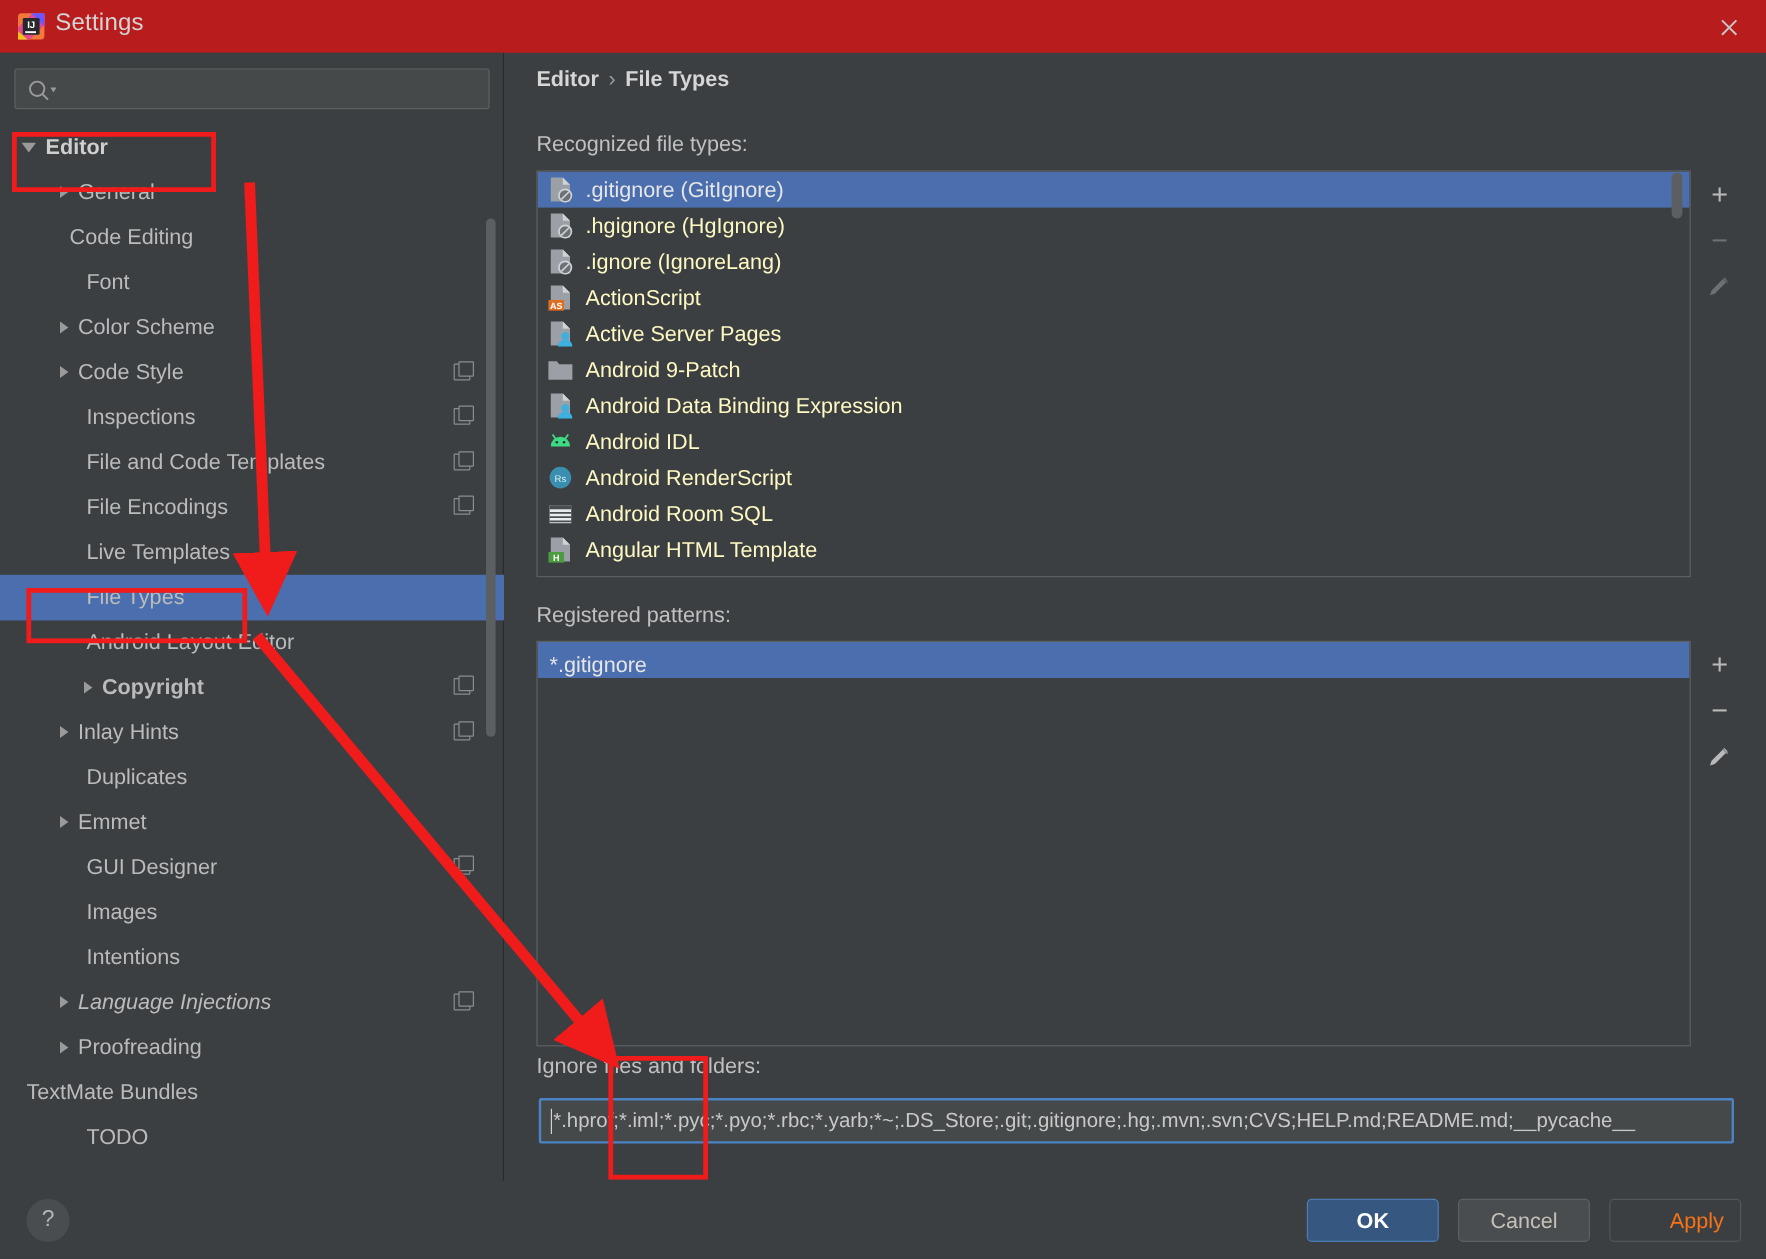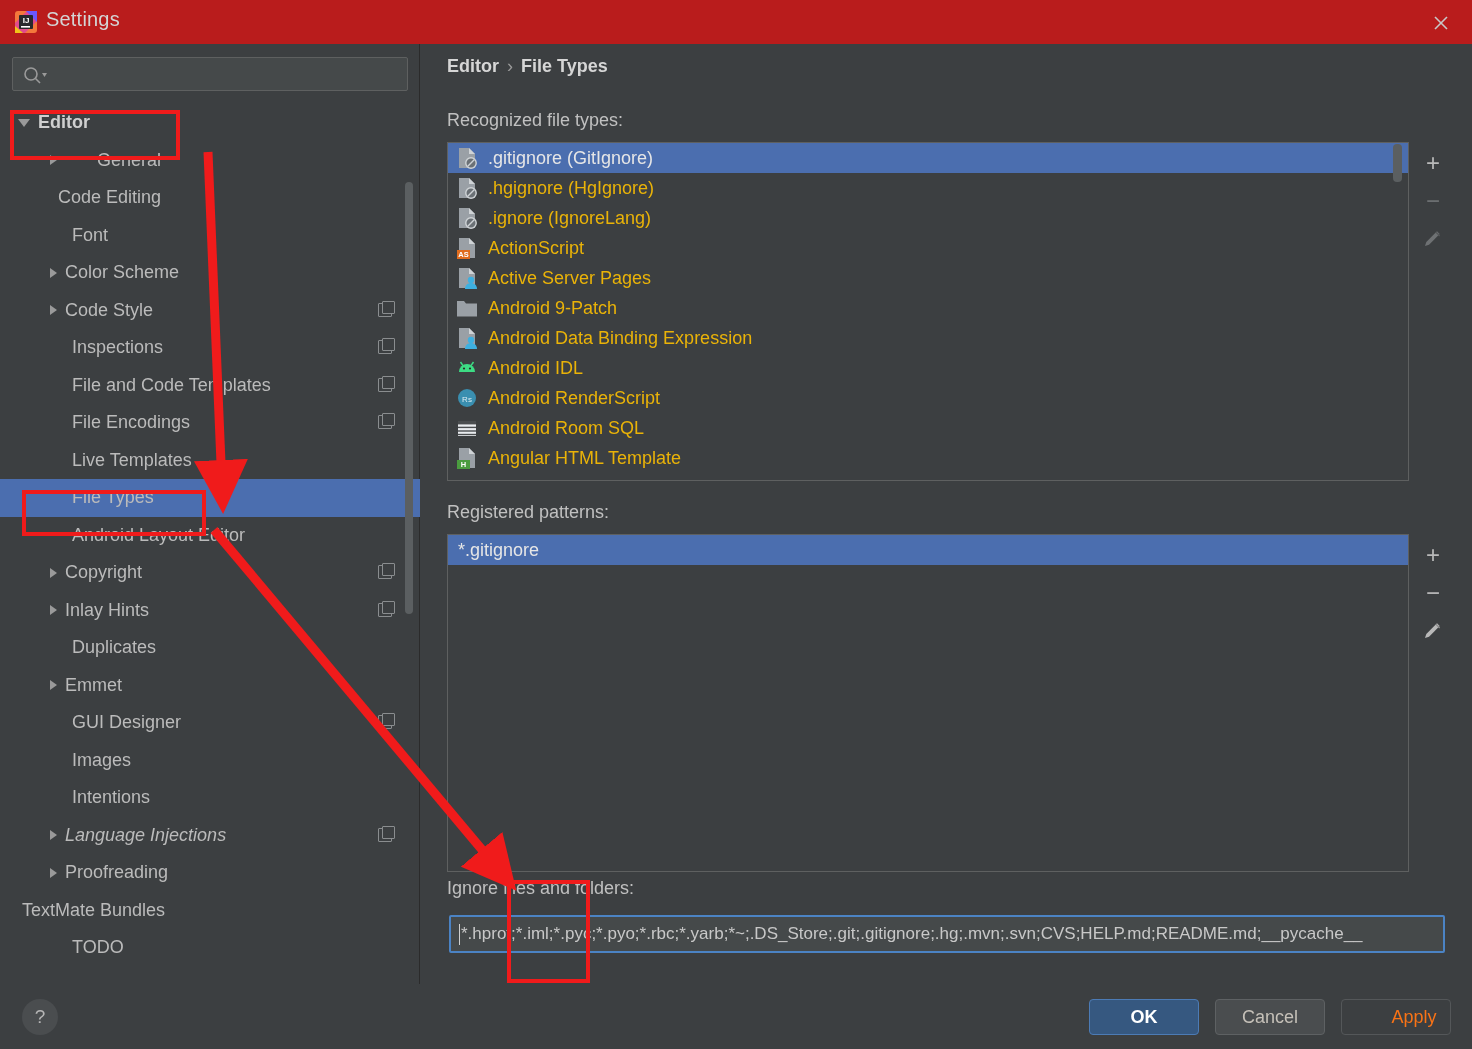--- a/index.html
+++ b/index.html
@@ -84,21 +84,21 @@
   }
   .breadcrumb .sep { color: #9a9a9a; font-weight: normal; margin: 0 8px; }
   .section-label { position: absolute; font-size: 18px; color: #c0c0c0; }
 
   .list-box {
     position: absolute; background: #3c3f41;
     border: 1px solid #5e6060; overflow: hidden;
   }
   .lrow {
     height: 30px; display: flex; align-items: center;
-    padding-left: 8px; font-size: 18px; color: #eab308; white-space: nowrap;
+    padding-left: 8px; font-size: 18px; color: #fef9c3; white-space: nowrap;
     cursor: pointer;
   }
   .lrow.selected { background: #4b6eaf; color: #e6e6e6; }
   .ficon { width: 22px; height: 22px; margin-right: 10px; flex: 0 0 22px; position: relative; }
 
   .side-tools { position: absolute; width: 44px; }
   .tbtn {
     width: 44px; height: 38px; display: flex; align-items: center;
     justify-content: center; color: #b9b9b9; font-size: 24px; cursor: pointer;
   }
@@ -172,21 +172,21 @@
           <line x1="13.5" y1="13.5" x2="18" y2="18" stroke="#9a9a9a" stroke-width="1.6"></line>
           <path d="M20 8 L25 8 L22.5 12 Z" fill="#9a9a9a"></path>
         </svg>
       </div>
     </div>
     <div class="tree" id="tree">
         <div class="tree-row bold" style="padding-left: 18px;">
           <span class="tw down"></span>
           <span>Editor</span>
         </div>
-        <div class="tree-row" style="padding-left: 50px; gap: 32px;">
+        <div class="tree-row" style="padding-left: 50px;">
           <span class="tw "></span>
           <span>General</span>
         </div>
         <div class="tree-row" style="padding-left: 36px;">
           <span class="tw none"></span>
           <span>Code Editing</span>
         </div>
         <div class="tree-row" style="padding-left: 50px;">
           <span class="tw none"></span>
           <span>Font</span>
@@ -220,21 +220,21 @@
           <span>Live Templates</span>
         </div>
         <div class="tree-row selected" style="padding-left: 50px;">
           <span class="tw none"></span>
           <span>File Types</span>
         </div>
         <div class="tree-row" style="padding-left: 50px;">
           <span class="tw none"></span>
           <span>Android Layout Editor</span>
         </div>
-        <div class="tree-row" style="padding-left: 50px;">
+        <div class="tree-row" style="padding-left: 70px; font-weight: bold;">
           <span class="tw "></span>
           <span>Copyright</span>
           <span class="copy-ico"></span>
         </div>
         <div class="tree-row" style="padding-left: 50px;">
           <span class="tw "></span>
           <span>Inlay Hints</span>
           <span class="copy-ico"></span>
         </div>
         <div class="tree-row" style="padding-left: 50px;">
@@ -392,21 +392,21 @@
           <svg width="22" height="22" viewBox="0 0 22 22">
             <path d="M3 18 l1.3-4 L15 3.3 l2.7 2.7 L7 16.7 Z" fill="#6e7173"></path>
             <path d="M14 4.3 l3.7 3.7" stroke="#55585a" stroke-width="1.3"></path>
           </svg>
         </div>
       </div>
 
     <div class="section-label" style="left:26px; top:458px;">Registered patterns:</div>
 
     <div class="list-box" id="patterns-list" style="left:26px; top:490px; width:962px; height:338px;">
-        <div class="lrow selected" style="padding-left: 10px;">
+        <div class="lrow selected" style="padding-left: 10px; align-items: flex-end;">
           <span>*.gitignore</span>
         </div>
       </div>
     <div class="side-tools" id="patterns-tools" style="left:990px; top:492px;">
         <div class="tbtn">+</div>
         <div class="tbtn">−</div>
         <div class="tbtn">
           <svg width="22" height="22" viewBox="0 0 22 22">
             <path d="M3 18 l1.3-4 L15 3.3 l2.7 2.7 L7 16.7 Z" fill="#b9b9b9"></path>
             <path d="M14 4.3 l3.7 3.7" stroke="#8d8d8d" stroke-width="1.3"></path>

